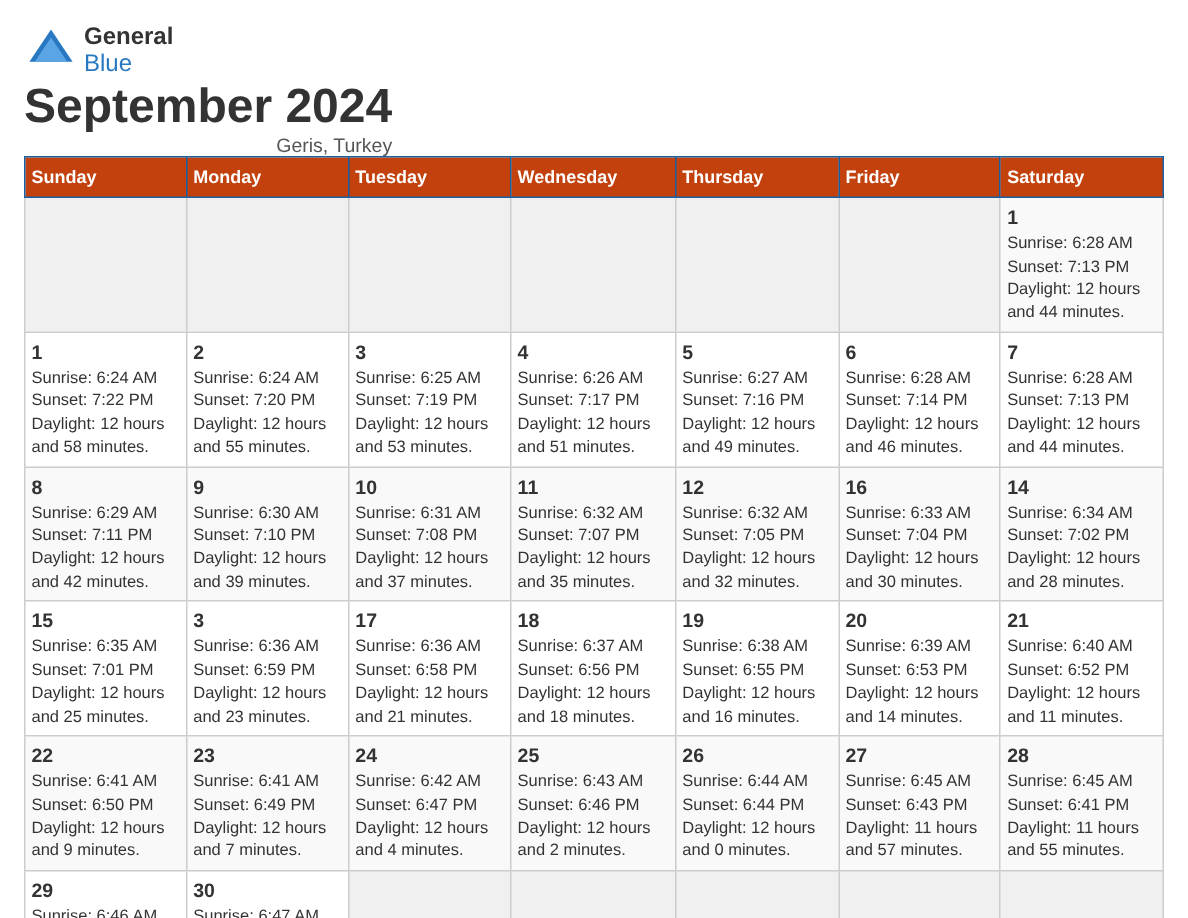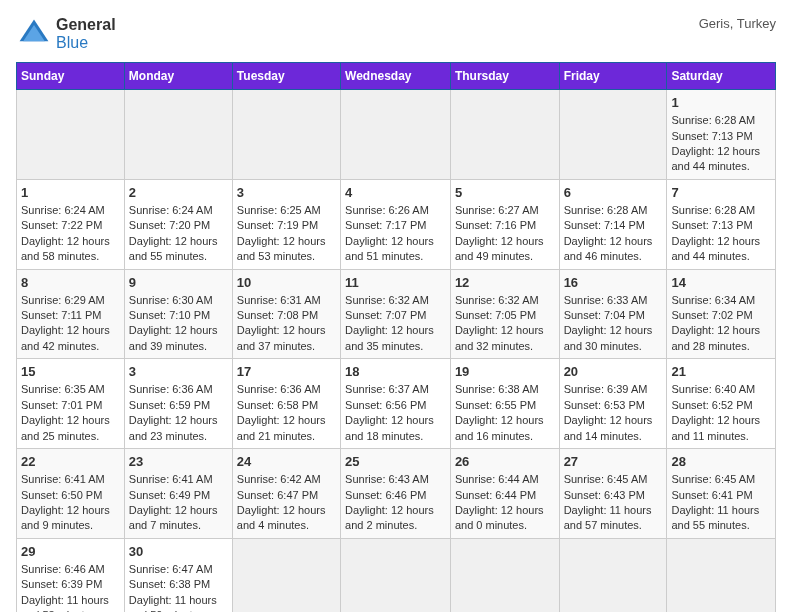--- a/index.html
+++ b/index.html
@@ -7,21 +7,22 @@
       font-family: Arial, sans-serif;
       background: #fff;
       width: 792px;
       min-height: 612px;
       padding: 16px;
     }
     .header {
       display: flex;
       justify-content: space-between;
       align-items: flex-start;
-      margin-bottom: 10px;
+      margin-bottom: 0;
+      flex-direction: column;
     }
     .logo {
       display: flex;
       align-items: center;
       gap: 4px;
     }
     .logo-icon {
       width: 36px;
       height: 36px;
     }
@@ -34,21 +35,21 @@
     .subtitle {
       font-size: 13px;
       color: #555;
     }
     table {
       width: 100%;
       border-collapse: collapse;
       font-size: 11px;
     }
     thead tr th {
-      background-color: #6d28d9;
+      background-color: #c2410c;
       color: #fff;
       font-weight: bold;
       font-size: 12px;
       padding: 6px 4px;
       text-align: left;
       border: 1px solid #1a5fa0;
     }
     tbody tr td {
       vertical-align: top;
       padding: 4px 4px;
@@ -76,20 +77,21 @@
     <svg class="logo-icon" viewBox="0 0 40 40">
       <polygon points="20,4 36,28 4,28" fill="#2979c2"></polygon>
       <polygon points="20,10 32,28 8,28" fill="#5ba4e5"></polygon>
     </svg>
     <div>
       <div style="font-size:16px;font-weight:bold;color:#333;">General</div>
       <div style="font-size:16px;font-weight:normal;color:#2979c2;">Blue</div>
     </div>
   </div>
   <div class="title-block">
+    <div class="month-title">September 2024</div>
     <div class="subtitle">Geris, Turkey</div>
   </div>
 </div>
 
 <table>
   <thead>
     <tr>
     <th>Sunday</th>
         <th>Monday</th>
         <th>Tuesday</th>

